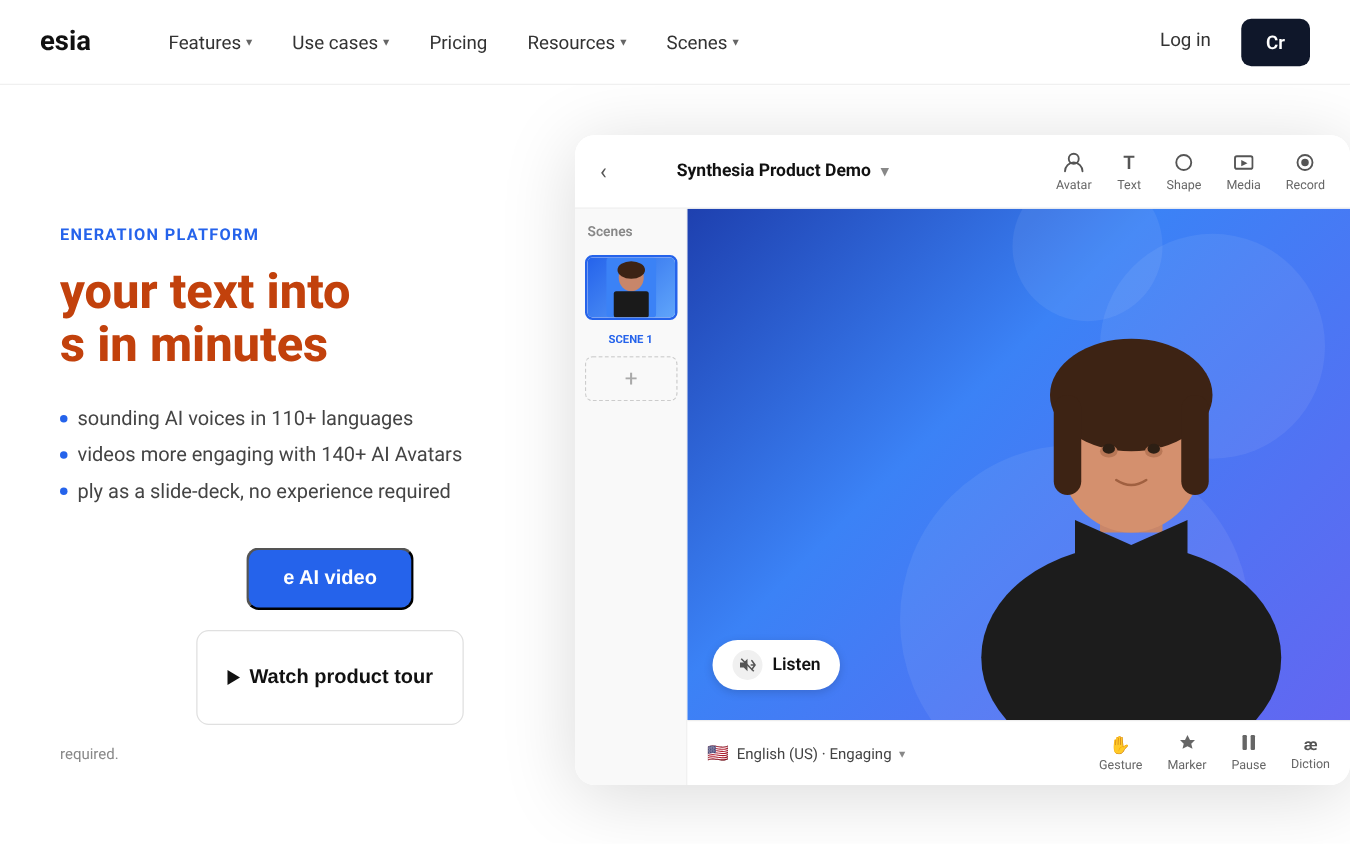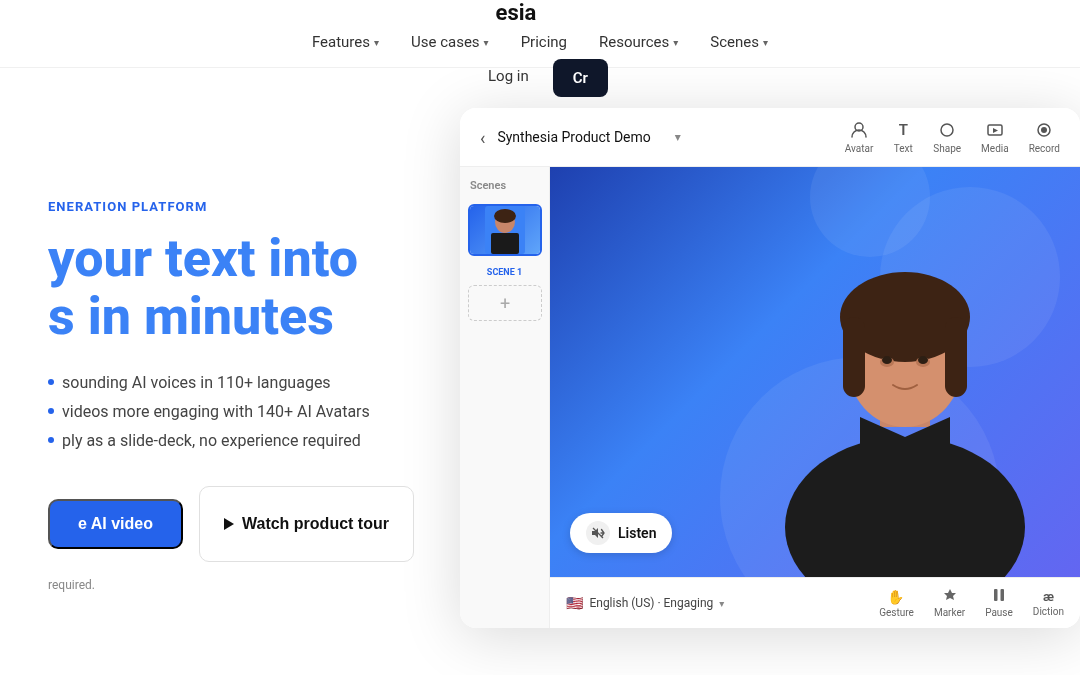--- a/index.html
+++ b/index.html
@@ -14,21 +14,20 @@
     
     .navbar {
       display: flex;
       align-items: center;
       padding: 0 32px;
       height: 68px;
       border-bottom: 1px solid #f0f0f0;
       position: relative;
       z-index: 10;
       background: #fff;
-      flex-direction: column;
     }
     .logo {
       font-size: 22px;
       font-weight: 700;
       color: #111;
       margin-right: 48px;
     }
     .nav-links {
       display: flex;
       align-items: center;
@@ -90,23 +89,23 @@
     }
     .platform-label {
       font-size: 13px;
       font-weight: 700;
       color: #2563eb;
       letter-spacing: 0.08em;
       text-transform: uppercase;
       margin-bottom: 16px;
     }
     .hero-title {
-      font-size: 52px;
+      font-size: 39px;
       font-weight: 800;
-      color: #3b82f6;
+      color: #c2410c;
       line-height: 1.1;
       margin-bottom: 28px;
     }
     .hero-features {
       list-style: none;
       margin-bottom: 36px;
     }
     .hero-features li {
       font-size: 16px;
       color: #444;
@@ -121,20 +120,21 @@
       height: 6px;
       background: #2563eb;
       border-radius: 50%;
       flex-shrink: 0;
     }
     .hero-buttons {
       display: flex;
       align-items: center;
       gap: 16px;
       margin-bottom: 16px;
+      flex-direction: column;
     }
     .btn-primary {
       padding: 14px 28px;
       background: #2563eb;
       color: #fff;
       font-size: 16px;
       font-weight: 700;
       border-radius: 10px;
       cursor: pointer;
       white-space: nowrap;
@@ -200,25 +200,26 @@
       align-items: center;
       gap: 12px;
     }
     .back-btn {
       font-size: 18px;
       color: #555;
       cursor: pointer;
     }
     .window-title {
       font-size: 14px;
-      font-weight: 400;
+      font-weight: 700;
       color: #111;
       display: flex;
       align-items: center;
-      gap: 20px;
+      gap: 4px;
+      margin-left: 44px;
     }
     .window-header-tools {
       display: flex;
       align-items: center;
       gap: 20px;
     }
     .tool-item {
       display: flex;
       flex-direction: column;
       align-items: center;

